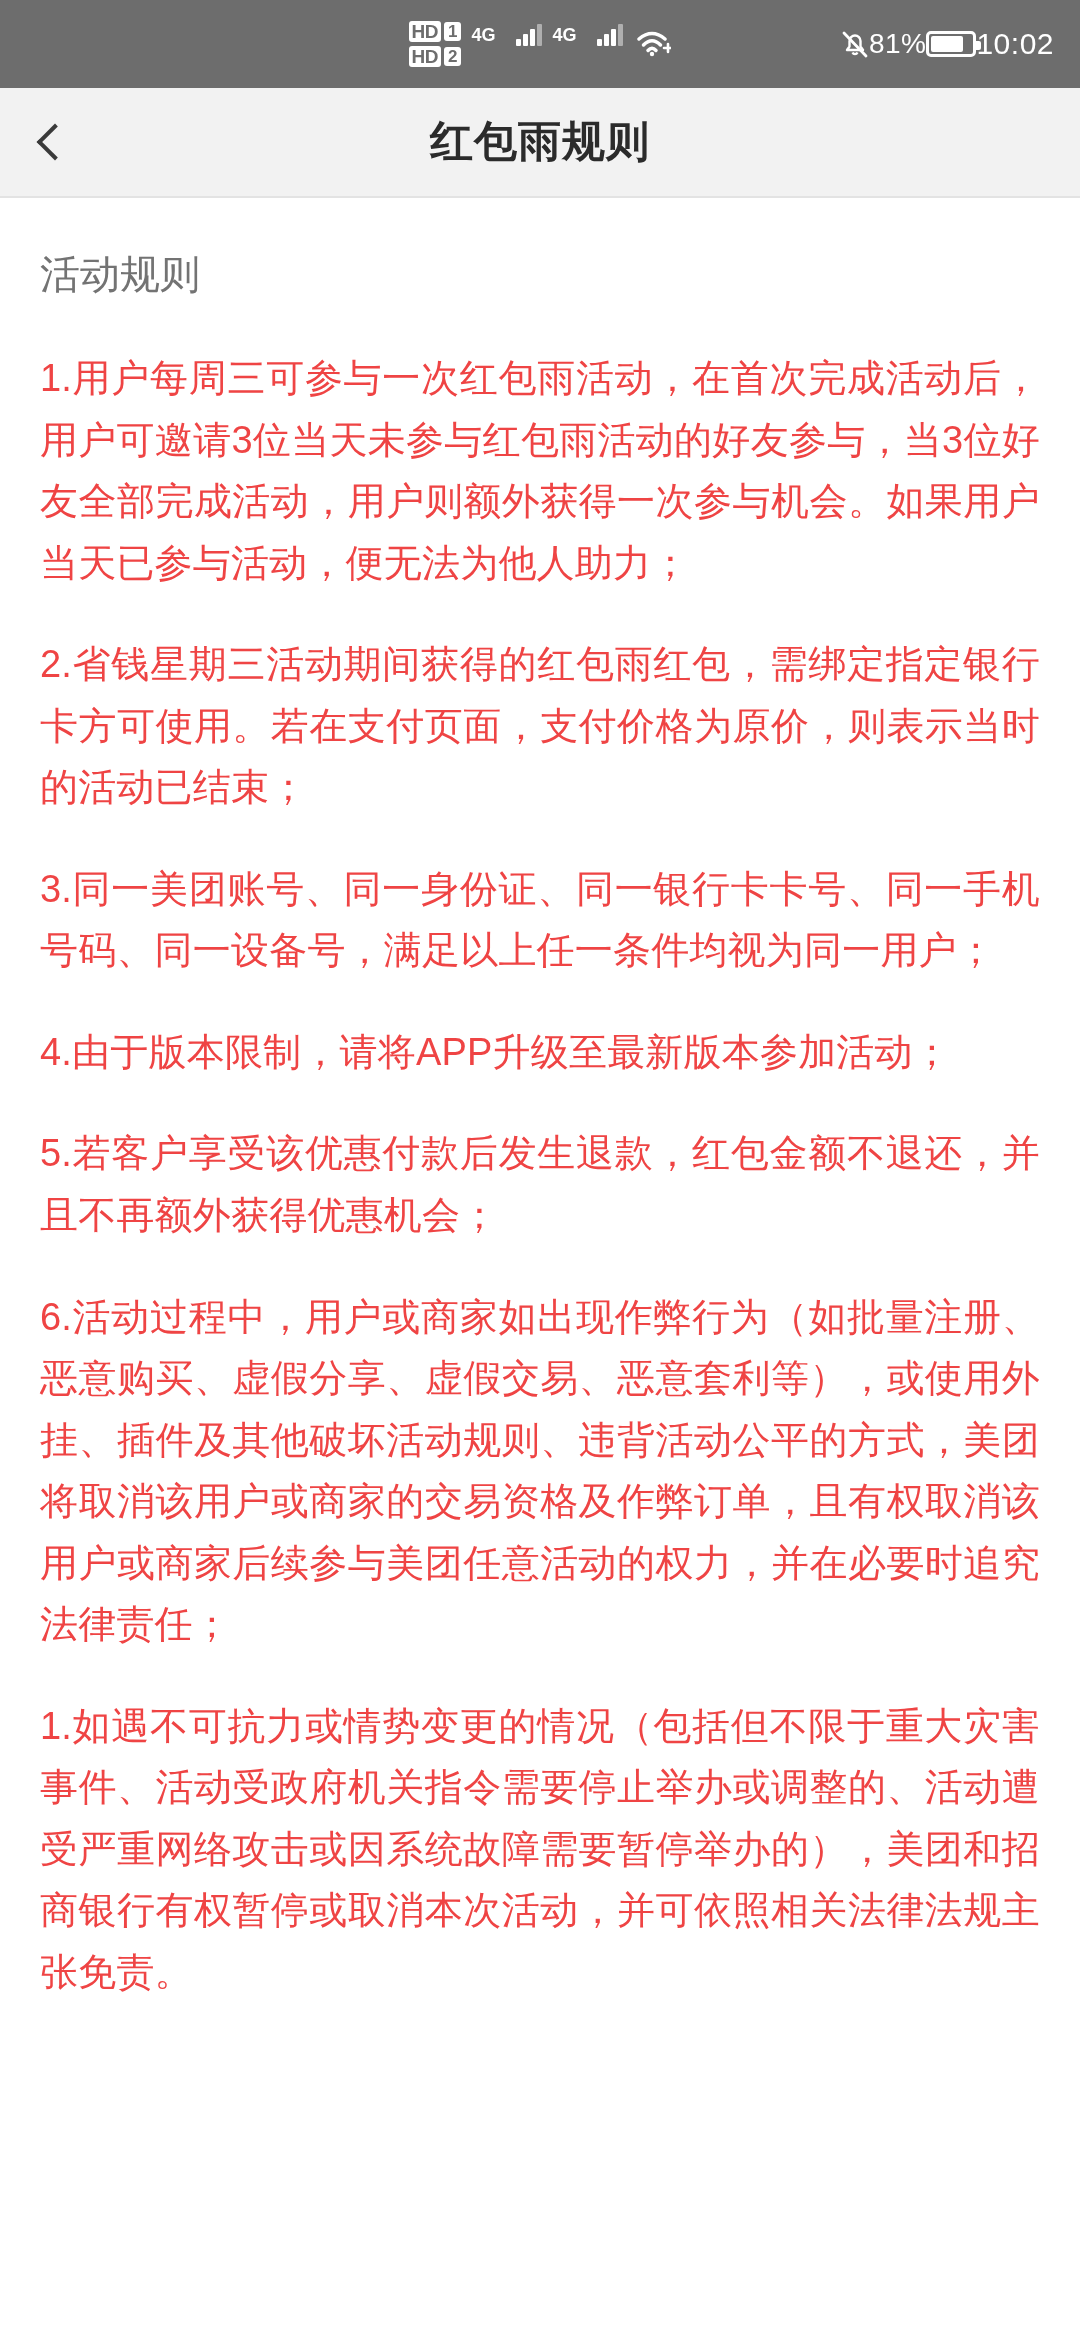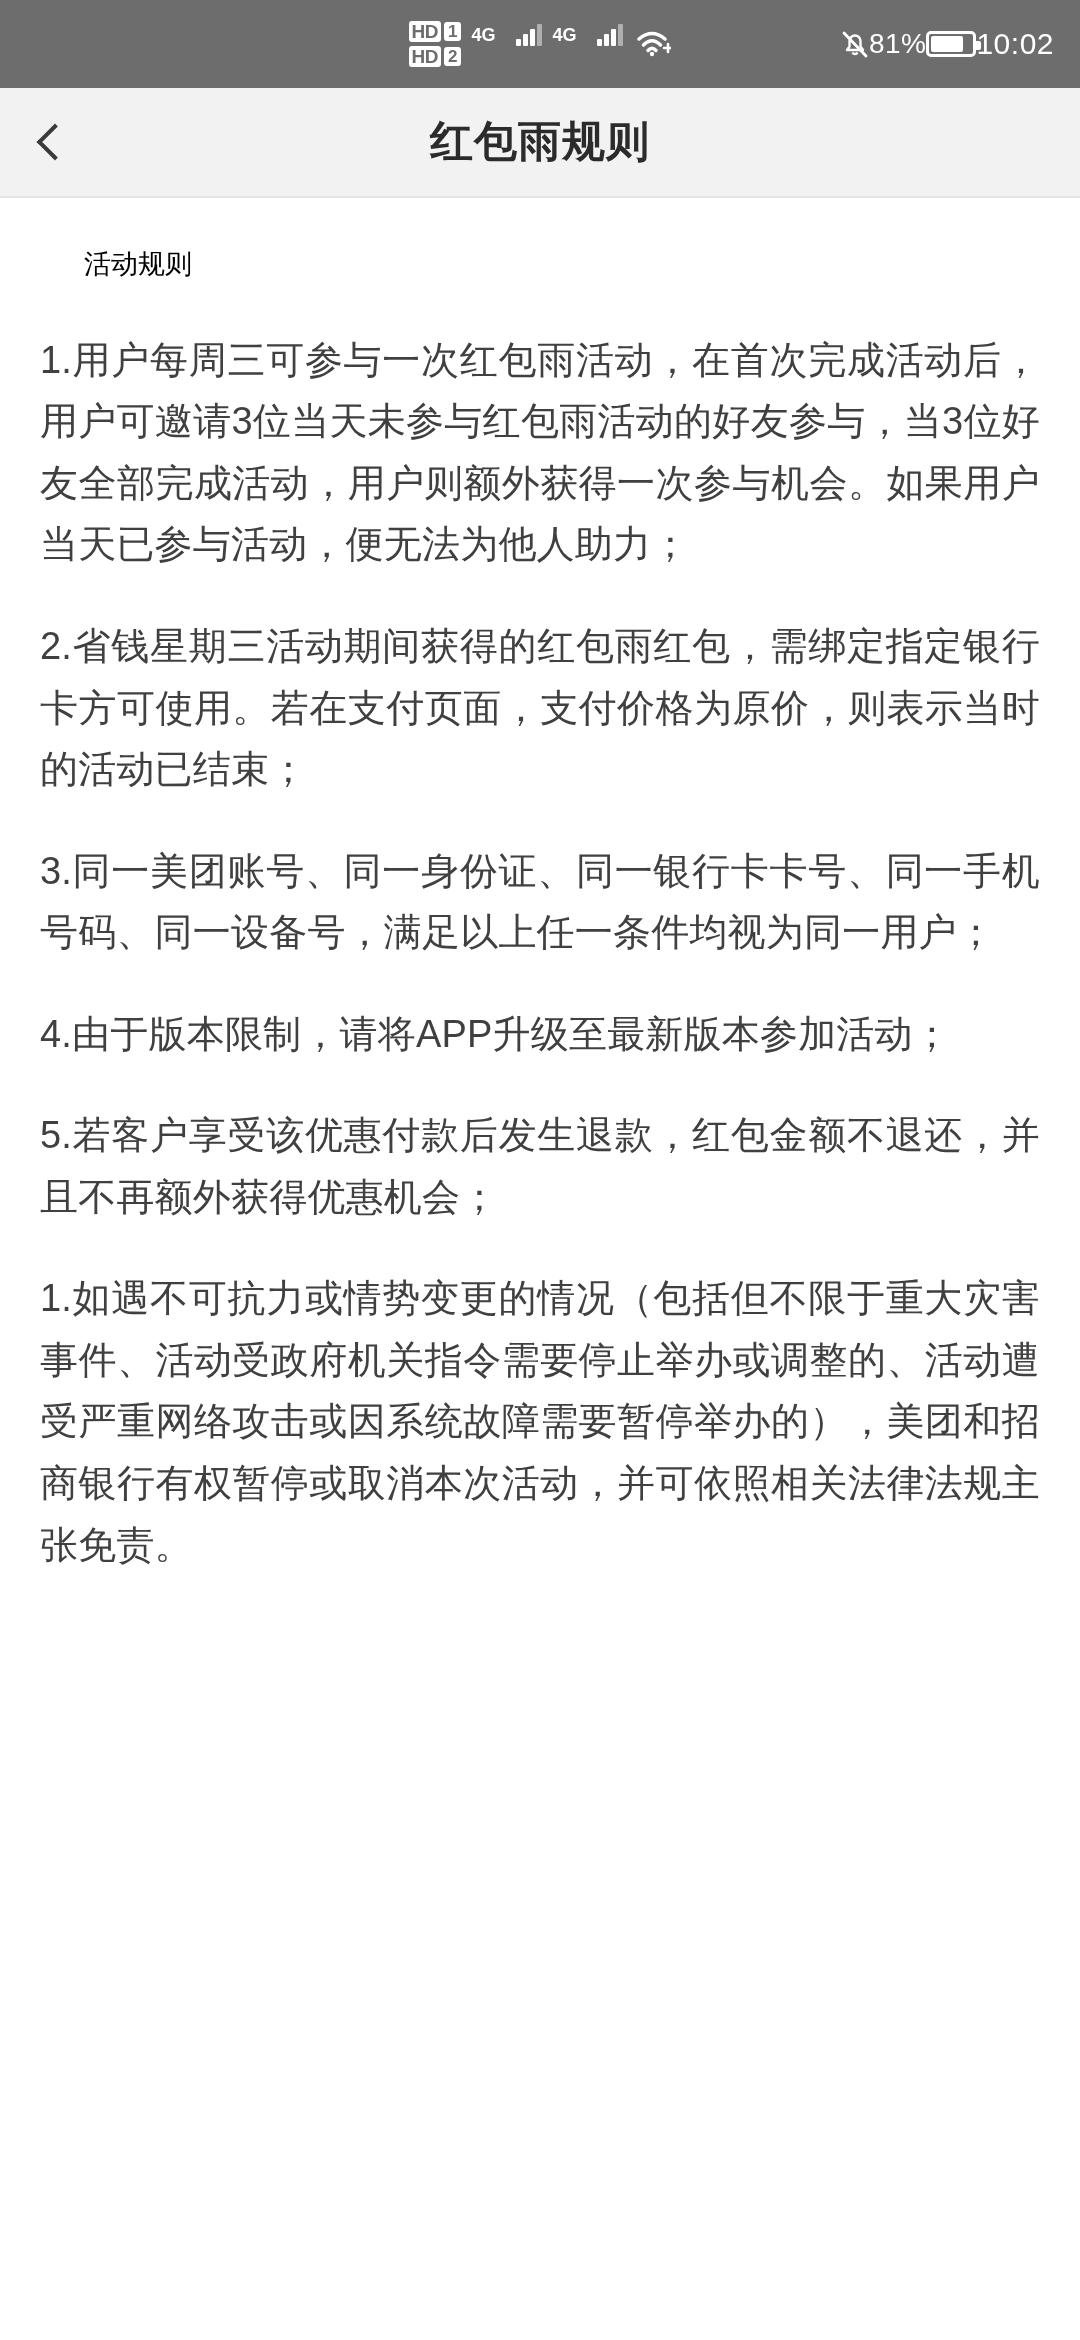--- a/index.html
+++ b/index.html
@@ -149,29 +149,28 @@
     letter-spacing: 1px;
     font-weight: bold;
   }
   .title-sep { width: 1080px; height: 2px; background: #e3e3e3; }
 
   
   .content {
     padding: 48px 40px 40px 40px;
   }
   .section-heading {
-    font-size: 27px;
-    color: #000000;
+    font-size: 40px;
+    color: #737373;
     line-height: 1.4;
     margin-bottom: 46px;
-    margin-left: 44px;
   }
   .rule {
     font-size: 38px;
-    color: #404040;
+    color: #ef4444;
     line-height: 1.62;
     margin-bottom: 40px;
     text-align: justify;
     letter-spacing: 0.2px;
   }
   .rule:last-child { margin-bottom: 0; }
 </style>
 </head>
 <body>
 
@@ -244,14 +243,15 @@
 </div>
 <div class="title-sep"></div>
 
 <div class="content">
   <div class="section-heading">活动规则</div>
   <p class="rule">1.用户每周三可参与一次红包雨活动，在首次完成活动后，用户可邀请3位当天未参与红包雨活动的好友参与，当3位好友全部完成活动，用户则额外获得一次参与机会。如果用户当天已参与活动，便无法为他人助力；</p>
   <p class="rule">2.省钱星期三活动期间获得的红包雨红包，需绑定指定银行卡方可使用。若在支付页面，支付价格为原价，则表示当时的活动已结束；</p>
   <p class="rule">3.同一美团账号、同一身份证、同一银行卡卡号、同一手机号码、同一设备号，满足以上任一条件均视为同一用户；</p>
   <p class="rule">4.由于版本限制，请将APP升级至最新版本参加活动；</p>
   <p class="rule">5.若客户享受该优惠付款后发生退款，红包金额不退还，并且不再额外获得优惠机会；</p>
+  <p class="rule">6.活动过程中，用户或商家如出现作弊行为（如批量注册、恶意购买、虚假分享、虚假交易、恶意套利等），或使用外挂、插件及其他破坏活动规则、违背活动公平的方式，美团将取消该用户或商家的交易资格及作弊订单，且有权取消该用户或商家后续参与美团任意活动的权力，并在必要时追究法律责任；</p>
   <p class="rule">1.如遇不可抗力或情势变更的情况（包括但不限于重大灾害事件、活动受政府机关指令需要停止举办或调整的、活动遭受严重网络攻击或因系统故障需要暂停举办的），美团和招商银行有权暂停或取消本次活动，并可依照相关法律法规主张免责。</p>
 </div>
 
 </body></html>

